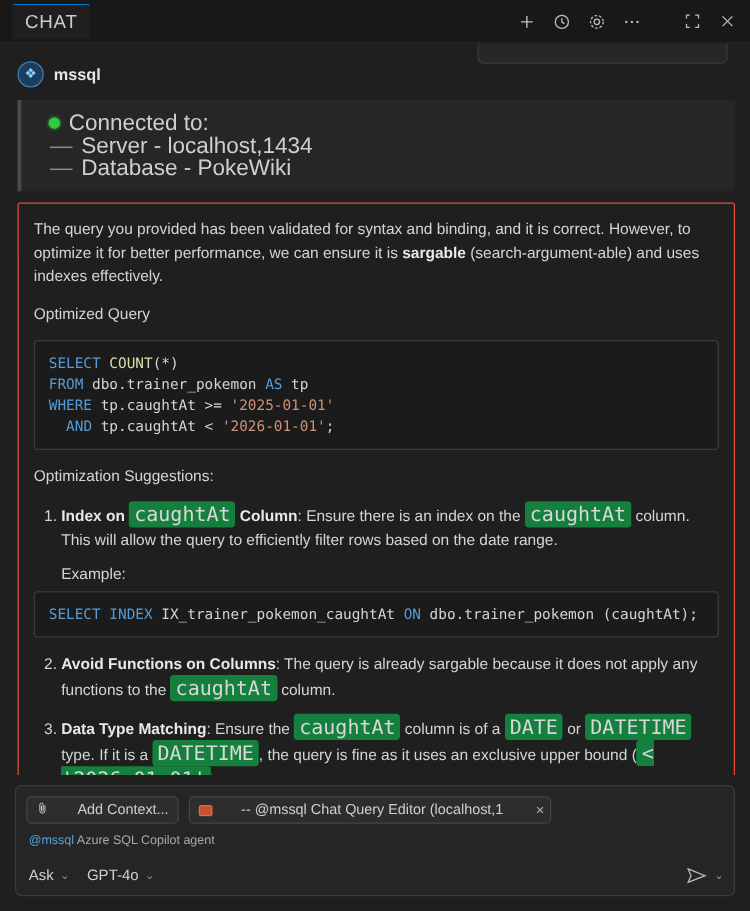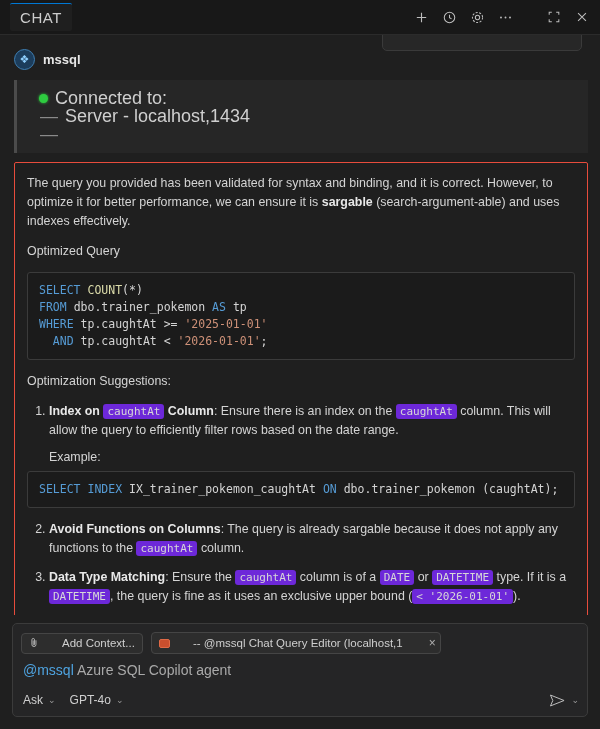--- a/index.html
+++ b/index.html
@@ -103,25 +103,25 @@
     padding: 11px 12px 12px 12px;
     font-size: 12.4px;
     line-height: 19px;
     color: #d4d4d4;
   }
   .answer p { margin: 0 0 11px 0; }
   .answer p:last-child { margin-bottom: 0; }
   .answer b { color: #e8e8e8; }
   .sec-title { margin: 0 0 8px 0; color: #d4d4d4; }
   code.inline {
-    background: #6d28d9;
+    background: #15803d;
     border-radius: 3px;
     padding: 1px 4px;
     font-family: "DejaVu Sans Mono", monospace;
-    font-size: 11px;
+    font-size: 16px;
     color: #d7d7d7;
   }
   pre.code {
     margin: 0 0 12px 0;
     background: #1b1b1b;
     border: 1px solid #3b3b3b;
     border-radius: 3px;
     padding: 9px 11px;
     font-family: "DejaVu Sans Mono", monospace;
     font-size: 11.5px;
@@ -165,21 +165,21 @@
     white-space: nowrap; overflow: hidden;
   }
   .chip .x { color: #b0b0b0; font-size: 12px; padding-left: 3px; }
   .chip-sql-icon {
     width: 11px; height: 9px; border-radius: 2px;
     background: #c94f2e; flex: 0 0 11px;
     border: 1px solid #e06a46;
   }
   .mention-row {
     padding: 4px 10px 8px 10px;
-    font-size: 14px;
+    font-size: 10px;
     color: #a9a9a9;
   }
   .mention { color: #4ea3e0; }
   .composer-bottom {
     display: flex; align-items: center;
     padding: 6px 8px 8px 10px;
     gap: 14px;
   }
   .picker {
     display: inline-flex; align-items: center; gap: 5px;
@@ -249,20 +249,21 @@
       <div class="conn-line">
         <span class="dot-green"></span>
         <span>Connected to:</span>
       </div>
       <div class="conn-line conn-sub">
         <span class="dash">—</span>
         <span>Server - localhost,1434</span>
       </div>
       <div class="conn-line conn-sub">
         <span class="dash">—</span>
+        <span>Database - PokeWiki</span>
       </div>
     </div>
 
     <div class="answer">
       <p>
         <span>The query you provided has been validated for syntax and binding, and it is correct. However, to optimize it for better performance, we can ensure it is </span><b>sargable</b><span> (search-argument-able) and uses indexes effectively.</span>
       </p>
 
       <p class="sec-title">Optimized Query</p>
 

